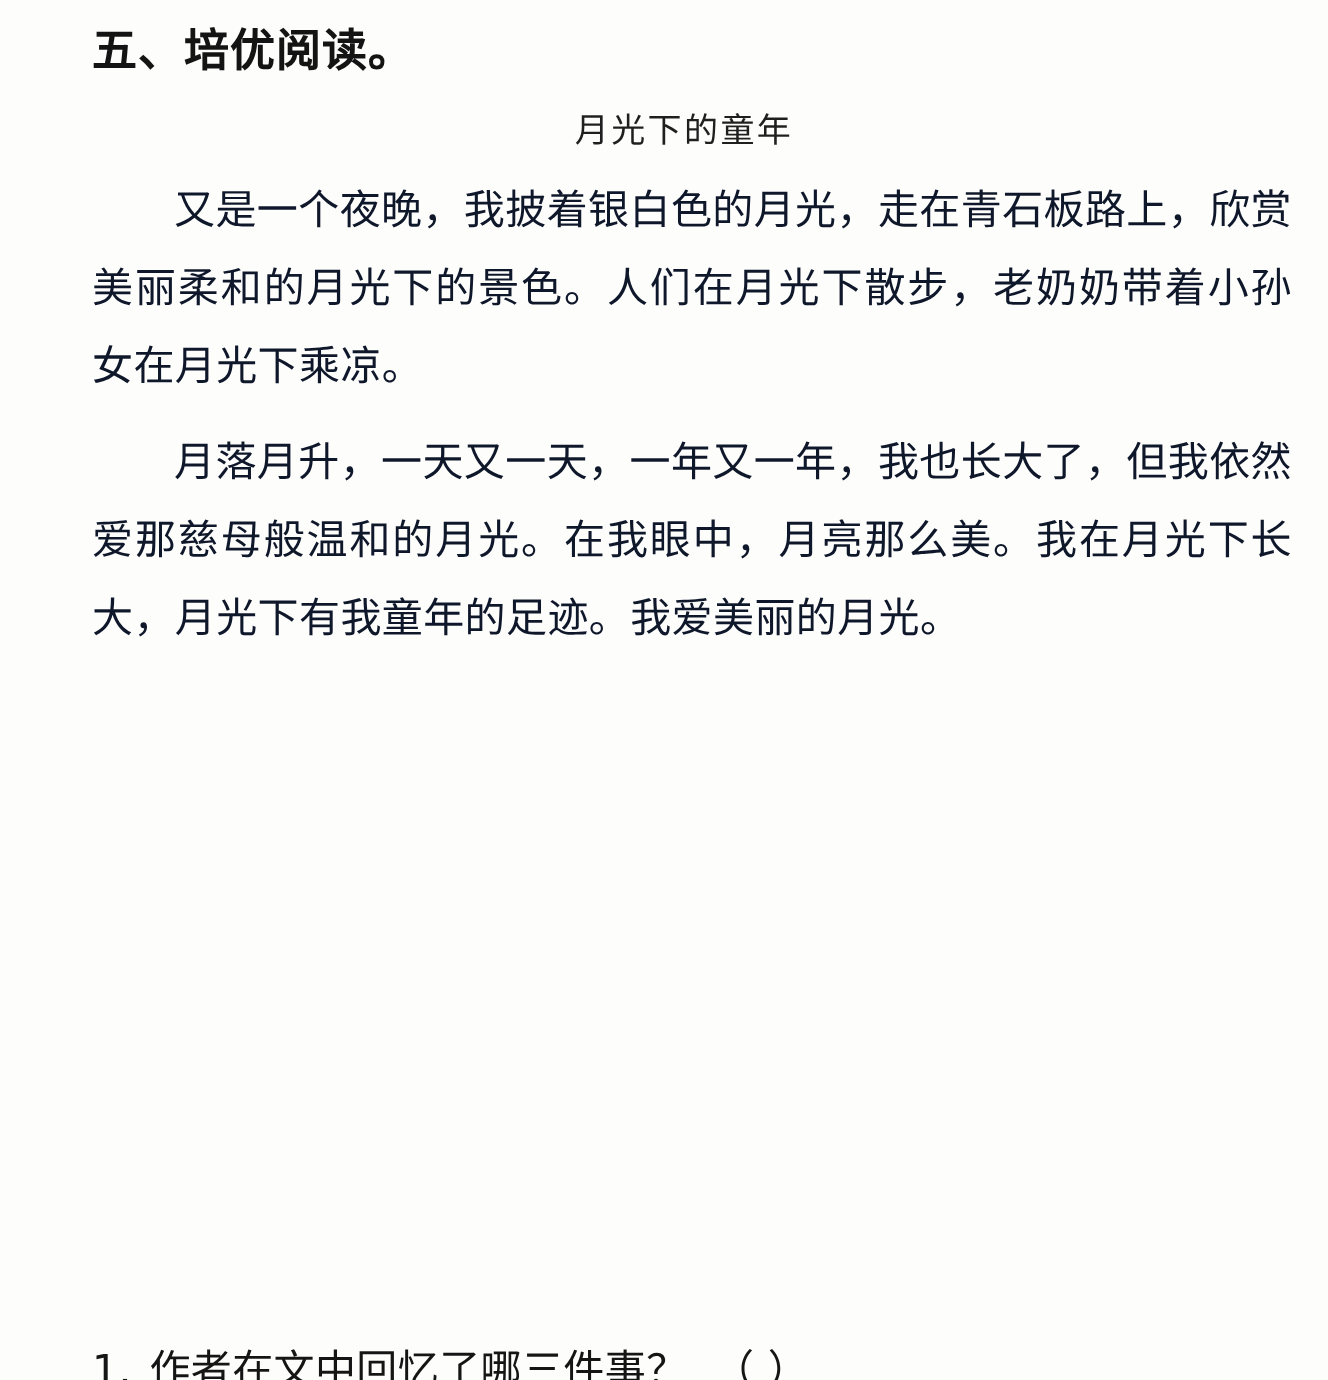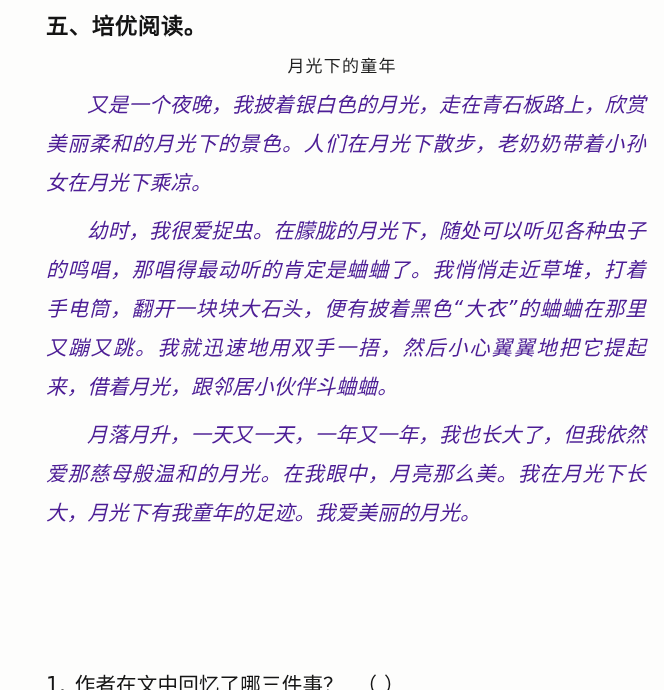--- a/index.html
+++ b/index.html
@@ -65,25 +65,24 @@
     width: 600px;
   }
 
   .para {
     font-size: 20.5px;
     line-height: 39.2px;
     text-align: justify;
     text-justify: inter-character;
     text-indent: 2em;
     margin: 0 0 8px 0;
-    color: #4c1d95;
+    color: #0f172a;
     font-family: "DejaVu Sans", "Liberation Sans", sans-serif;
     letter-spacing: 0.2px;
     word-break: break-all;
-    font-style: italic;
   }
   .para:last-child {
     margin-bottom: 0;
   }
 
   
   .question-line {
     position: absolute;
     left: 46px;
     top: 666px;
@@ -111,21 +110,20 @@
 <div class="page">
 
   <div class="section-heading">五、培优阅读。</div>
 
   <div class="article-title">
     <span class="t-inner">月光下的童年</span>
   </div>
 
   <div class="body-block">
     <p class="para">又是一个夜晚，我披着银白色的月光，走在青石板路上，欣赏美丽柔和的月光下的景色。人们在月光下散步，老奶奶带着小孙女在月光下乘凉。</p>
-    <p class="para">幼时，我很爱捉虫。在朦胧的月光下，随处可以听见各种虫子的鸣唱，那唱得最动听的肯定是蛐蛐了。我悄悄走近草堆，打着手电筒，翻开一块块大石头，便有披着黑色“大衣”的蛐蛐在那里又蹦又跳。我就迅速地用双手一捂，然后小心翼翼地把它提起来，借着月光，跟邻居小伙伴斗蛐蛐。</p>
     <p class="para">月落月升，一天又一天，一年又一年，我也长大了，但我依然爱那慈母般温和的月光。在我眼中，月亮那么美。我在月光下长大，月光下有我童年的足迹。我爱美丽的月光。</p>
   </div>
 
   <div class="question-line">
     <span class="q-num">1.</span>
     <span>作者在文中回忆了哪三件事？</span>
     <span class="q-paren">（  ）</span>
   </div>
 
 </div>

